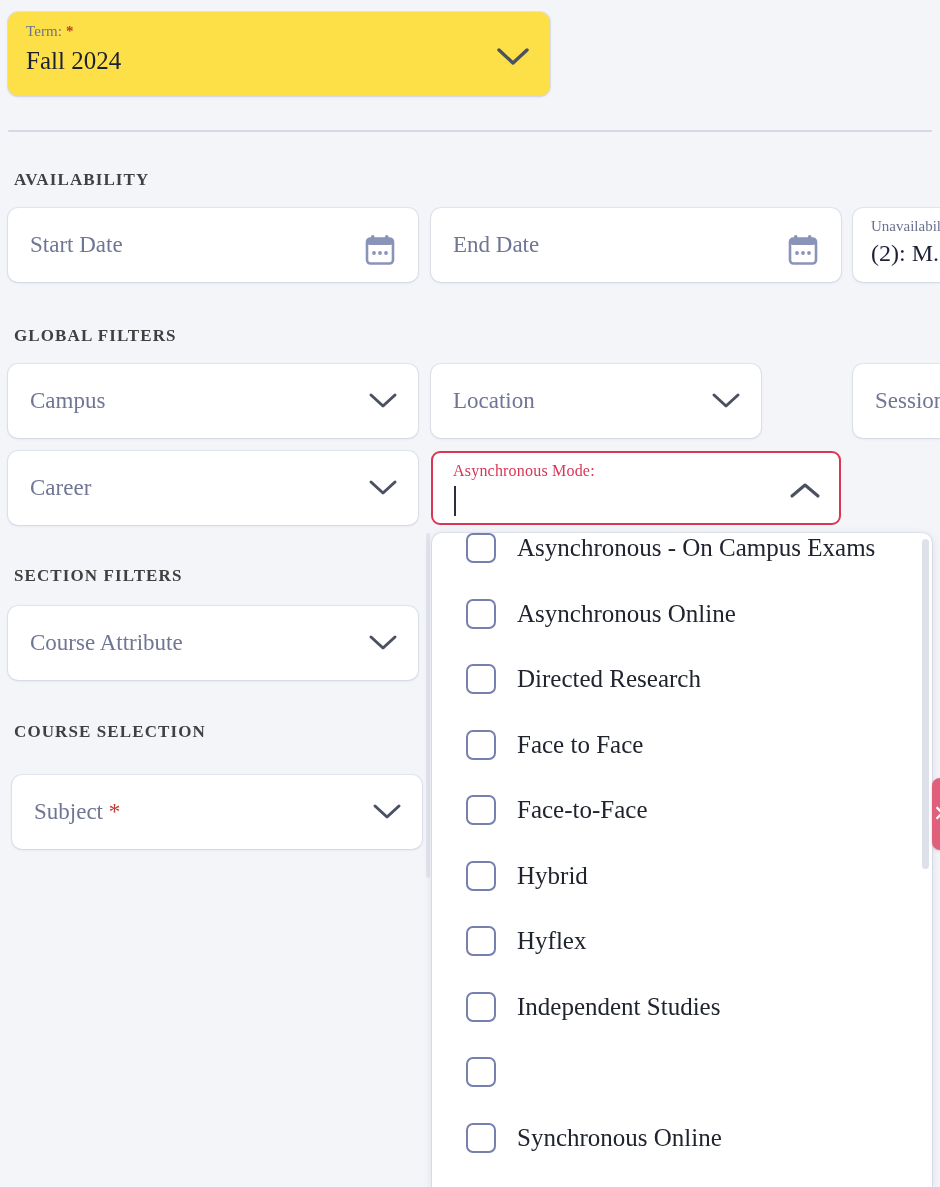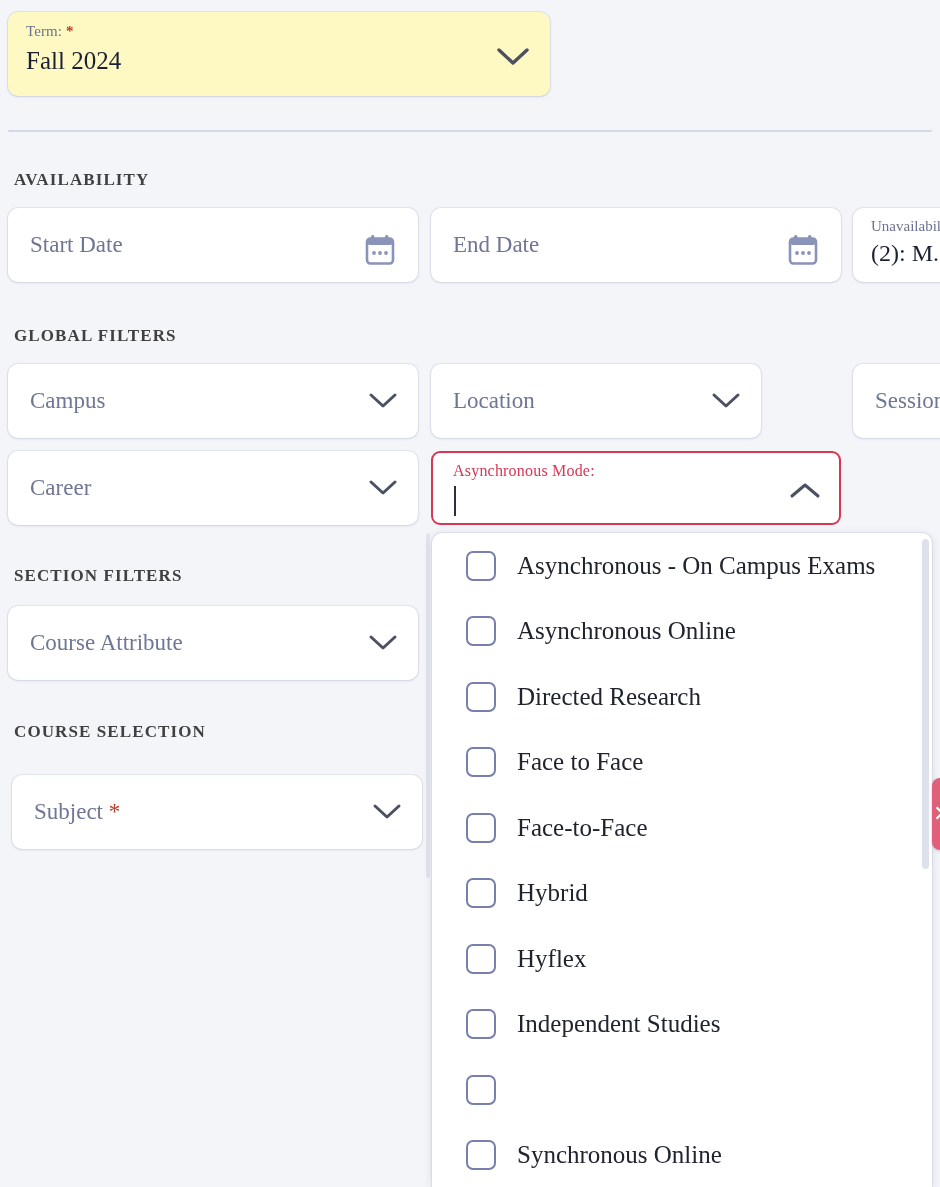--- a/index.html
+++ b/index.html
@@ -19,21 +19,21 @@
     background: #f4f5f9;
   }
 
   
   .term-field {
     position: absolute;
     left: 8px;
     top: 12px;
     width: 542px;
     height: 84px;
-    background: #fef9c3;
+    background: #fde047;
     border-radius: 10px;
     box-shadow: 0 1px 3px rgba(40,50,90,0.10), 0 0 0 1px rgba(210,215,230,0.55);
     padding: 10px 16px 0 18px;
   }
   .term-label {
     font-size: 15px;
     color: #6b7290;
     line-height: 18px;
     letter-spacing: .1px;
   }
@@ -180,21 +180,20 @@
     top: 533px;
     width: 500px;
     height: 654px;
     background: #ffffff;
     border-radius: 10px 10px 0 0;
     box-shadow: 0 2px 10px rgba(40,50,90,0.13), 0 0 0 1px rgba(222,226,238,0.8);
     overflow: hidden;
   }
   .opt {
     display: flex;
-    align-items: center;
     height: 65.5px;
     padding-left: 34px;
     cursor: pointer;
   }
   .cbox {
     flex: 0 0 auto;
     width: 30px;
     height: 30px;
     border: 2.5px solid #767fae;
     border-radius: 7px;

